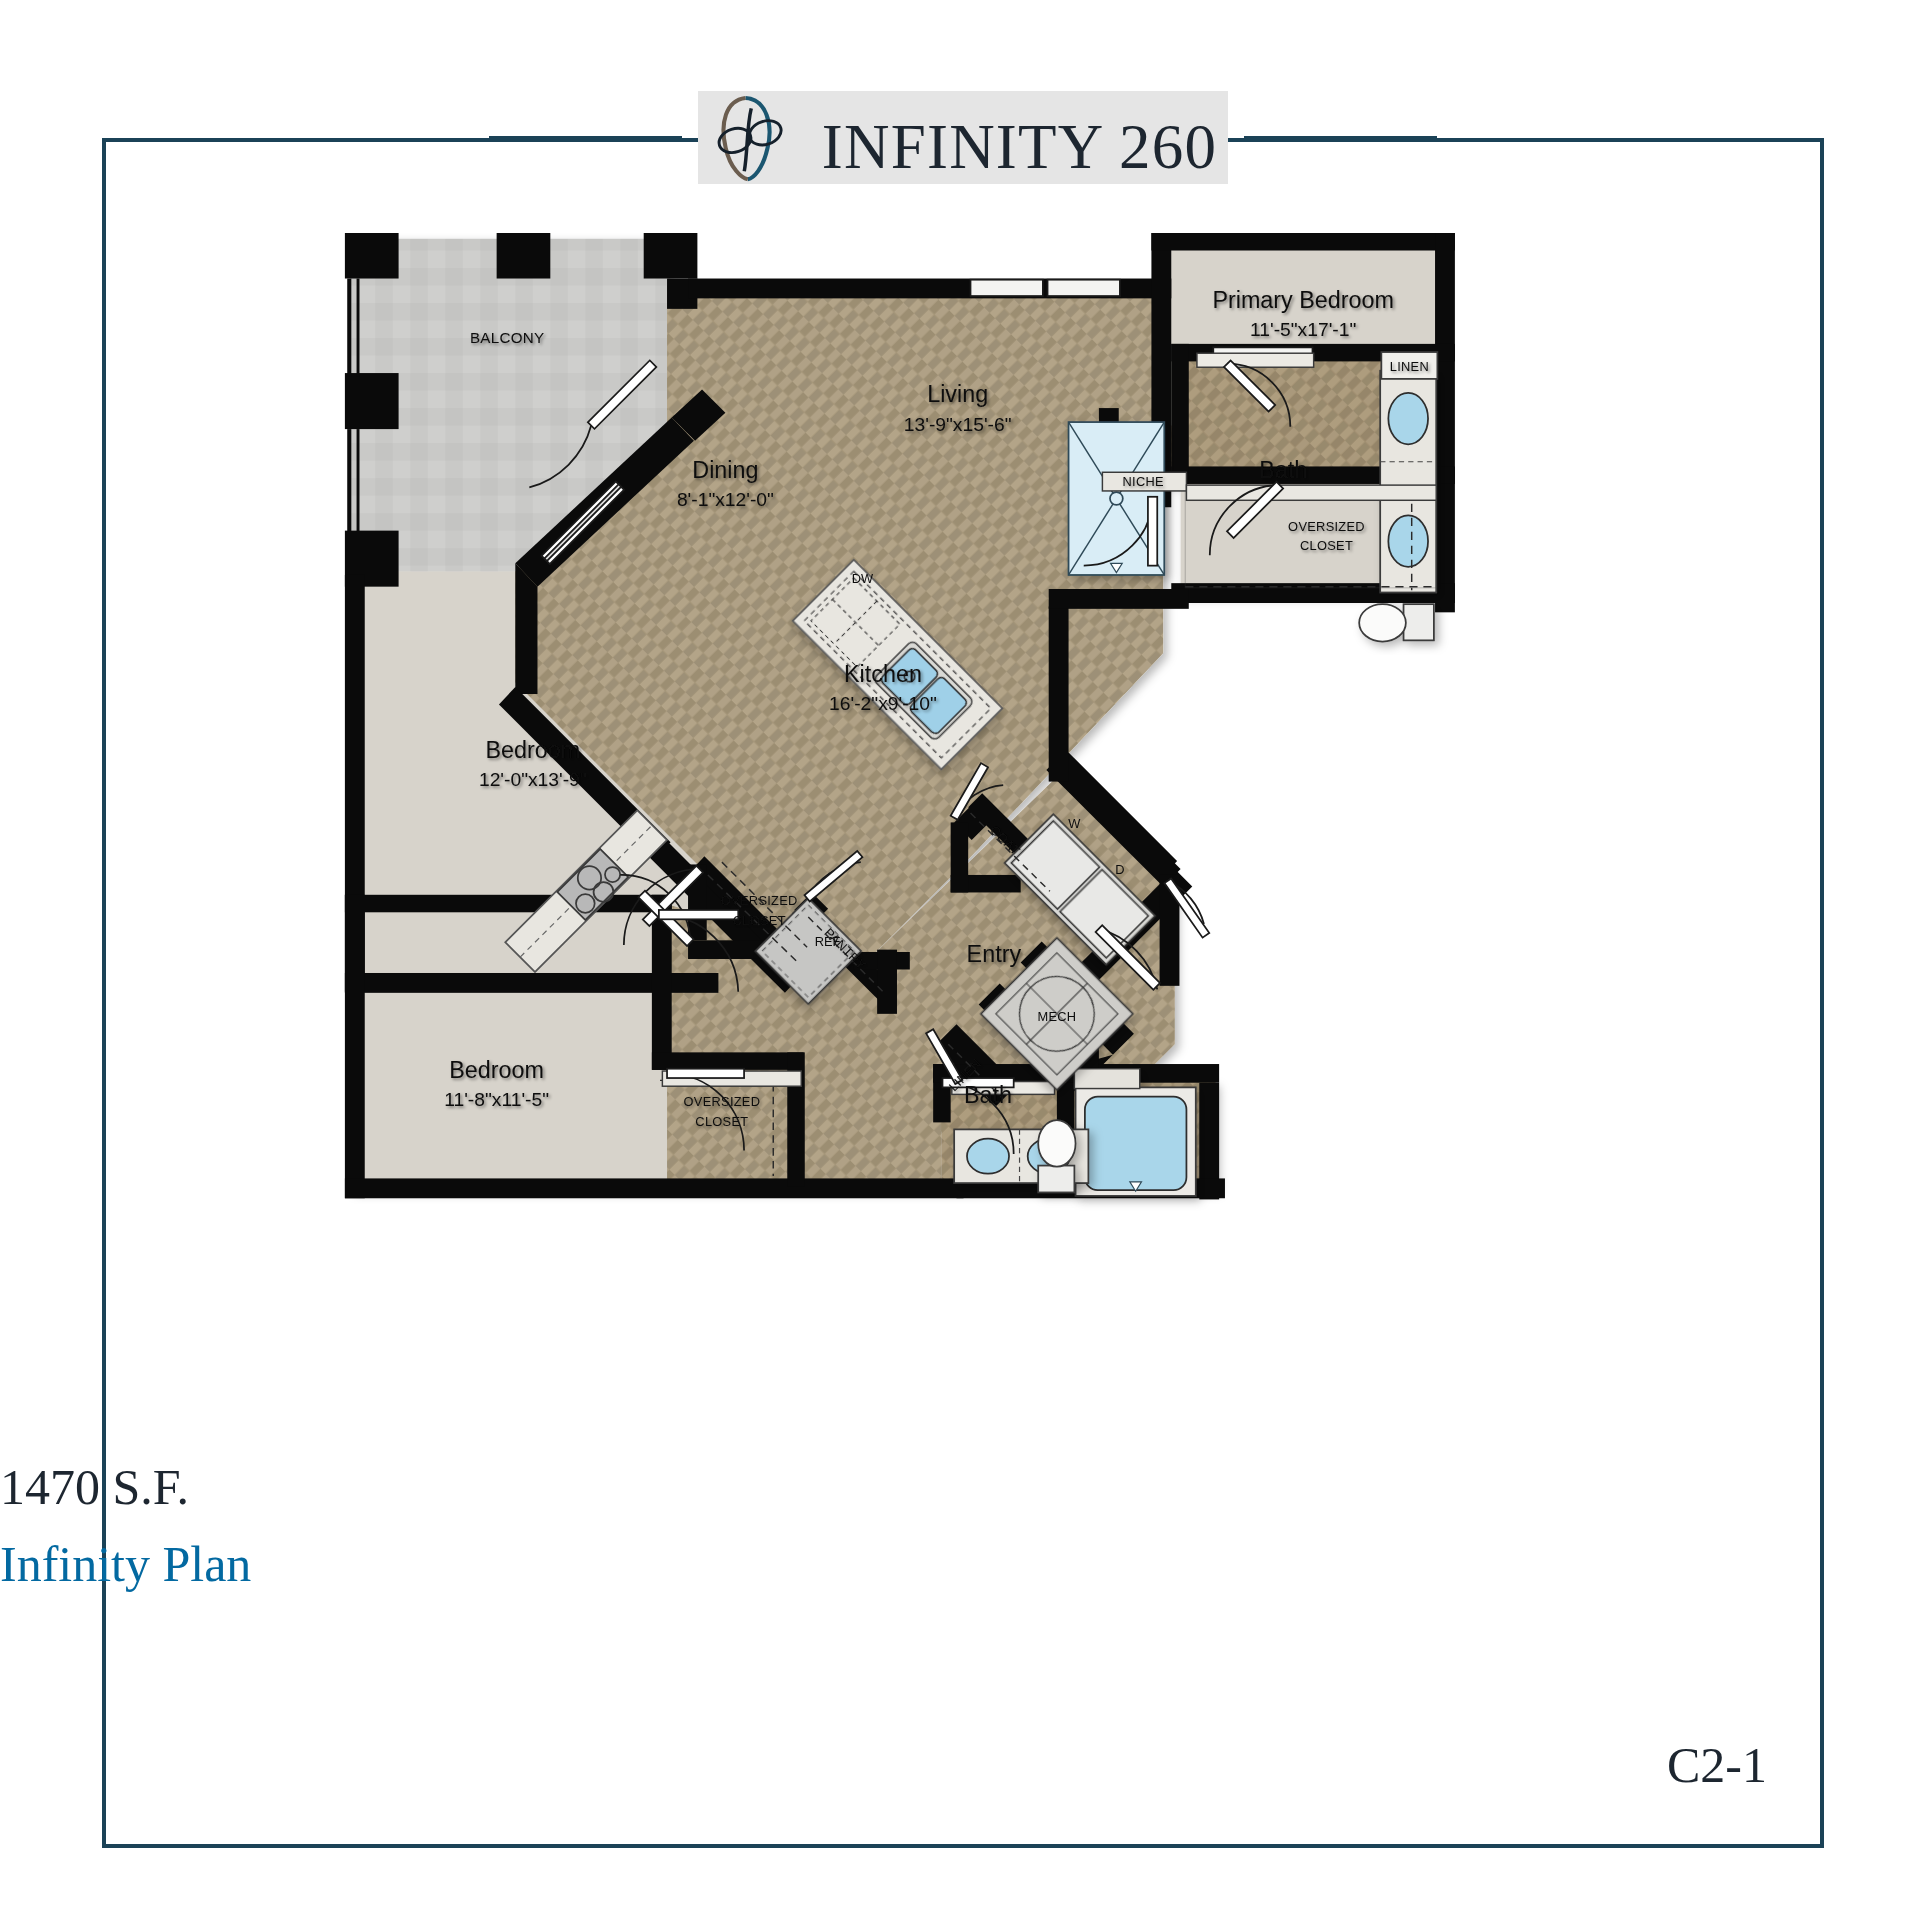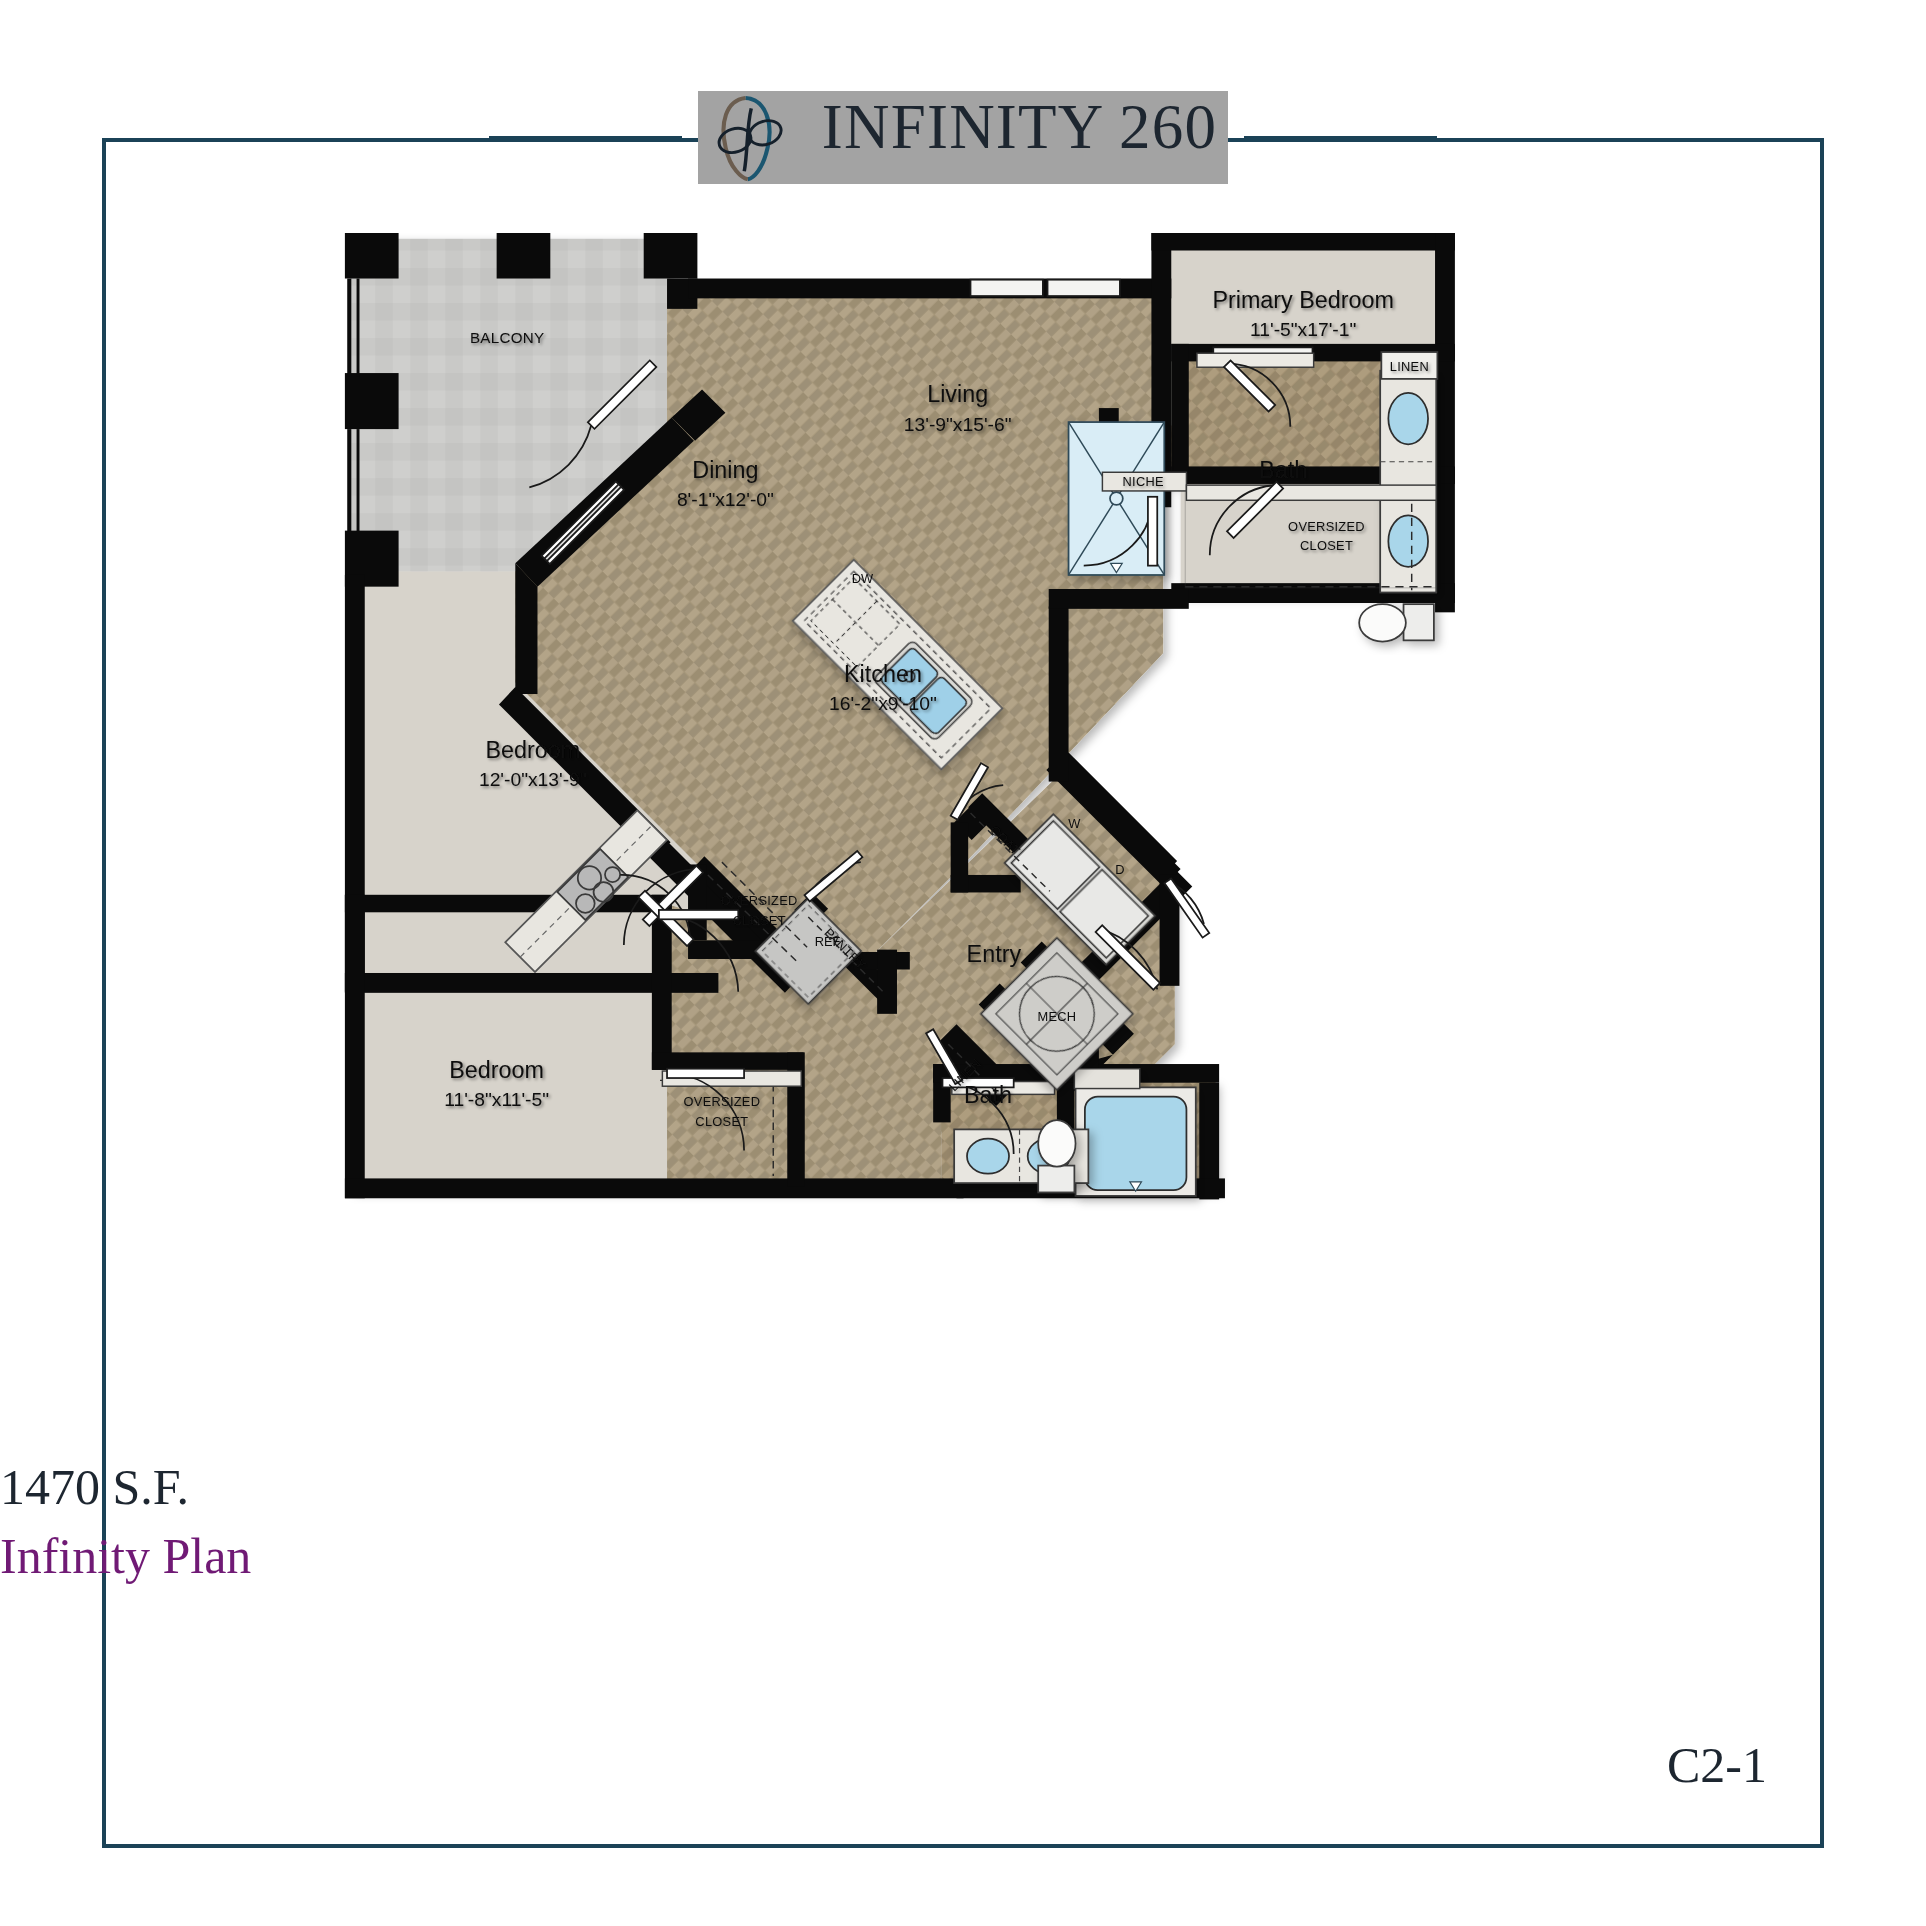--- a/index.html
+++ b/index.html
@@ -9,29 +9,29 @@
   
   .frame{position:absolute;left:102px;top:138px;width:1722px;height:1710px;
          border:4.1px solid #1b4257;box-sizing:border-box;background:transparent;}
 
   
   .header{position:absolute;left:0;top:82px;width:1926px;height:111px;
           display:flex;align-items:center;justify-content:center;gap:0;}
   .rule{height:2.9px;background:#1b4257;}
   .rule-l{width:193px;margin-right:16.3px;}
   .rule-r{width:193px;margin-left:16.3px;}
-  .brand{display:flex;align-items:flex-start;gap:25px;background:#a3a3a3;padding:0 10.5px;}
+  .brand{display:flex;align-items:flex-end;gap:25px;background:#e5e5e5;padding:0 10.5px;}
   .brand-mark{width:88px;height:93px;flex:0 0 auto;}
   .brand-name{font-family:"Liberation Serif",serif;font-size:63px;letter-spacing:1.2px;
               color:#1d2630;white-space:nowrap;font-weight:400;}
 
   
   .footer{position:absolute;left:0;top:1453px;width:1926px;text-align:left;}
   .footer .sf{font-family:"Liberation Serif",serif;font-size:50px;color:#1d2630;line-height:1.38;}
-  .footer .plan{font-family:"Liberation Serif",serif;font-size:50px;color:#701a75;line-height:1.38;}
+  .footer .plan{font-family:"Liberation Serif",serif;font-size:50px;color:#0369a1;line-height:1.38;margin-top:8px;}
   .plancode{position:absolute;right:159px;top:1736px;font-family:"Liberation Serif",serif;
             font-size:50px;color:#1d2630;}
 
   
   .plan-wrap{position:absolute;left:340px;top:233px;width:1226px;height:1138px;}
   svg.plan{display:block;width:1226px;height:1138px;}
 
   .lbl{font-family:"Liberation Sans",sans-serif;fill:#0d0d0d;}
   .lbl-room{font-size:40px;}
   .lbl-dim{font-size:33px;}

